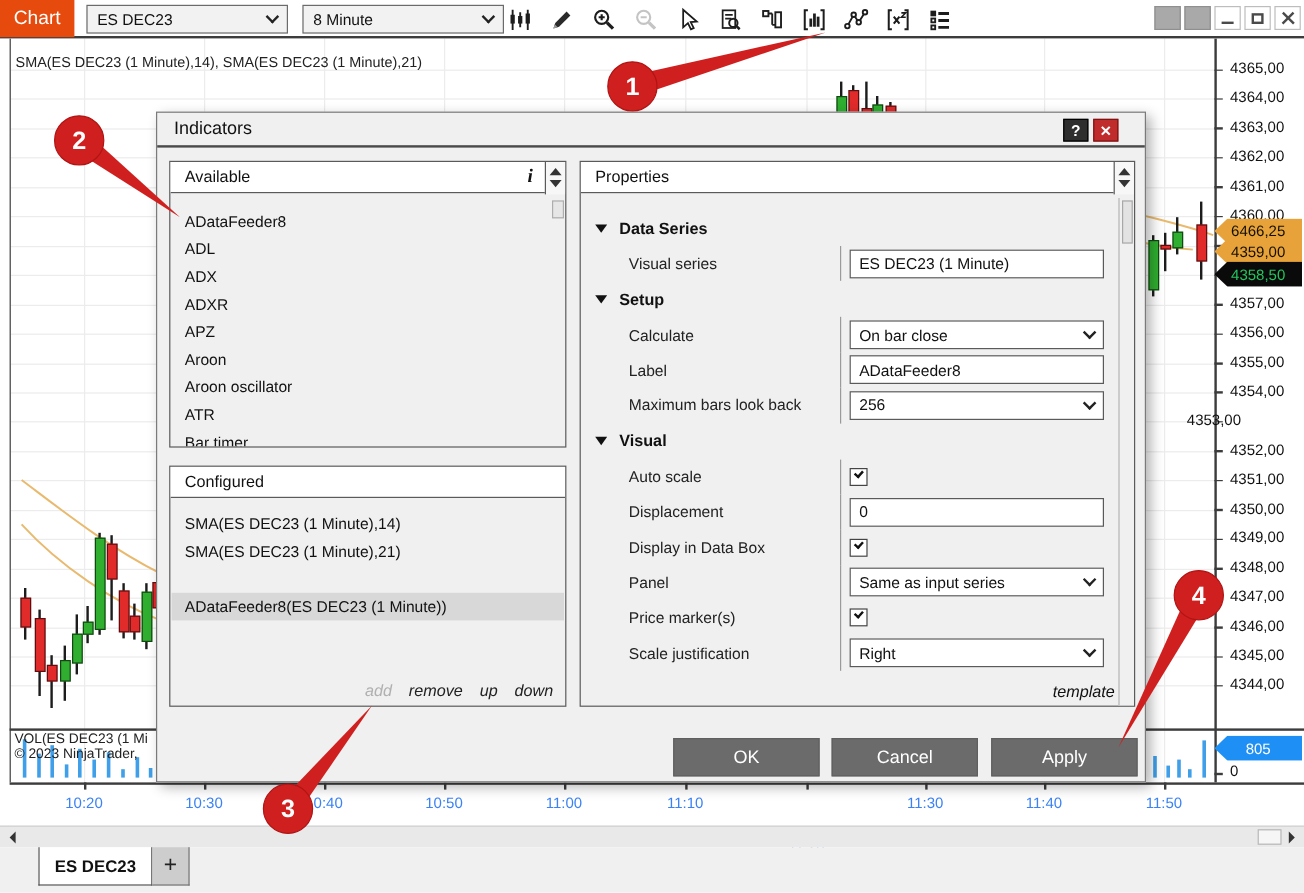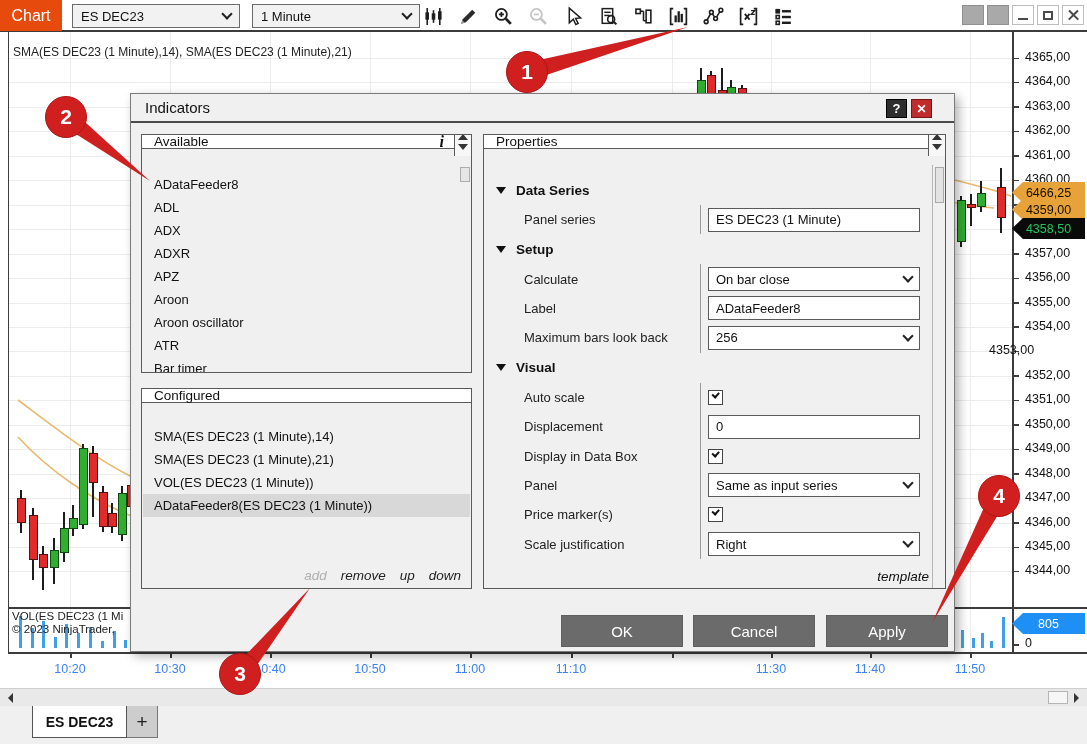--- a/index.html
+++ b/index.html
@@ -50,21 +50,21 @@
   #tab-active { left:32px; top:0px; width:95px; height:32px; background:#fff; border:1px solid #555; border-top:none; display:flex; align-items:center; justify-content:center; font-weight:bold; font-size:14px; color:#111; }
   #tab-add { left:127px; top:0px; width:31px; height:32px; background:#cdcdcd; border:1px solid #777; border-top:none; border-left:none; display:flex; align-items:center; justify-content:center; font-size:19px; color:#222; }
 
   
   #dialog { left:130px; top:93px; width:825px; height:559px; background:#f0f0f0; border:1px solid #7a7a7a; box-shadow:4px 4px 10px rgba(0,0,0,.3); z-index:10; }
   #dlg-titlebar { left:0; top:0; width:100%; height:29px; border-bottom:2px solid #4a4a4a; }
   #dlg-title { left:14px; top:5px; font-size:15px; color:#111; }
   #dlg-help { right:47px; top:5px; width:21px; height:19px; background:#2e2e2e; border:1px solid #000; color:#fff; font-weight:bold; font-size:13px; display:flex; align-items:center; justify-content:center; }
   #dlg-close { right:22px; top:5px; width:21px; height:19px; background:#c02b2b; border:1px solid #7a1515; color:#fff; font-weight:bold; font-size:12px; display:flex; align-items:center; justify-content:center; }
   .panel { background:#f0f0f0; border:1px solid #5a5a5a; }
-  .panel-header { left:0; top:0; right:0; height:14px; background:#fff; border-bottom:1px solid #5a5a5a; display:flex; align-items:center; }
+  .panel-header { left:0; top:0; right:0; height:26px; background:#fff; border-bottom:1px solid #5a5a5a; display:flex; align-items:center; }
   .panel-header .ph-label { font-size:13.5px; color:#111; padding-left:12px; flex:1; }
   .info-i { font-family:"Liberation Serif", serif; font-style:italic; font-weight:bold; font-size:16px; color:#111; padding-right:10px; }
   .spinner { width:17px; height:28px; border-left:1px solid #5a5a5a; display:flex; flex-direction:column; align-items:center; justify-content:center; gap:4px; background:#f7f7f7; }
   .spin-up { width:0; height:0; border:5px solid transparent; border-bottom:6px solid #333; margin-top:-3px; }
   .spin-down { width:0; height:0; border:5px solid transparent; border-top:6px solid #333; margin-bottom:-3px; }
   #available-panel { left:10px; top:40px; width:331px; height:239px; overflow:hidden; }
   #configured-panel { left:10px; top:294px; width:331px; height:201px; overflow:hidden; }
   .list-body { position:absolute; left:0; top:30px; right:0; bottom:0; overflow:hidden; }
   .list-item { position:absolute; left:1px; right:14px; height:23px; font-size:13px; color:#111; display:flex; align-items:center; padding-left:11px; }
   .list-item.sel { background:#d8d8d8; right:1px; }
@@ -282,21 +282,21 @@
       </div>
   </div>
 
   <div id="toolbar" class="abs">
     <div id="chart-tab" class="abs">Chart</div>
     <div class="abs tb-select" style="left:72px;width:168px;">
       <span class="lbl">ES DEC23</span>
       <span class="chev"></span>
     </div>
     <div class="abs tb-select" style="left:252px;width:168px;">
-      <span class="lbl">1 Minute</span>
+      <span class="lbl">8 Minute</span>
       <span class="chev"></span>
     </div>
     <div id="tb-icons" class="abs">
         <div class="tb-icon">
           <svg viewBox="0 0 20 20">
             <g stroke="#1d1d1d" stroke-width="1.5">
               <line x1="4" y1="2" x2="4" y2="18"></line>
               <line x1="10" y1="4" x2="10" y2="16"></line>
               <line x1="16" y1="2" x2="16" y2="18"></line>
             </g>
@@ -447,21 +447,20 @@
       <div class="vthumb" style="top:32px;"></div>
     </div>
 
     <div id="configured-panel" class="abs panel">
       <div class="panel-header">
         <span class="ph-label">Configured</span>
       </div>
       <div class="list-body" id="configured-list">
           <div class="list-item" style="top: 6px;">SMA(ES DEC23 (1 Minute),14)</div>
           <div class="list-item" style="top: 29px;">SMA(ES DEC23 (1 Minute),21)</div>
-          <div class="list-item" style="top: 52px;">VOL(ES DEC23 (1 Minute))</div>
           <div class="list-item sel" style="top: 75px;">ADataFeeder8(ES DEC23 (1 Minute))</div>
         </div>
       <div id="cfg-actions">
           <span class="act disabled">add</span>
           <span class="act">remove</span>
           <span class="act">up</span>
           <span class="act">down</span>
         </div>
     </div>
 
@@ -472,21 +471,21 @@
           <span class="spin-up"></span>
           <span class="spin-down"></span>
         </span>
       </div>
       <div id="props-body">
           <div class="grp-header">
             <span class="grp-arrow"></span>
             <span class="grp-label">Data Series</span>
           </div>
           <div class="prop-row">
-            <span class="prop-label">Panel series</span>
+            <span class="prop-label">Visual series</span>
             <div class="prop-vline"></div>
             <div class="ctl-text">ES DEC23 (1 Minute)</div>
           </div>
           <div class="grp-header">
             <span class="grp-arrow"></span>
             <span class="grp-label">Setup</span>
           </div>
           <div class="prop-row">
             <span class="prop-label">Calculate</span>
             <div class="prop-vline"></div>

